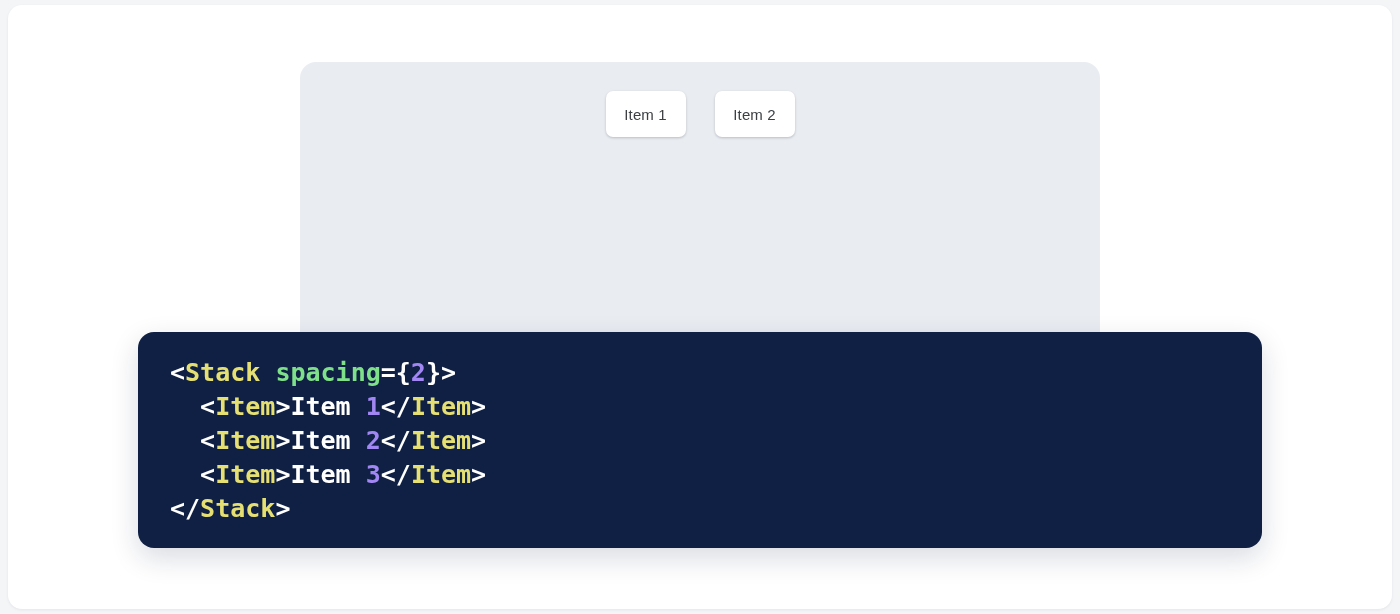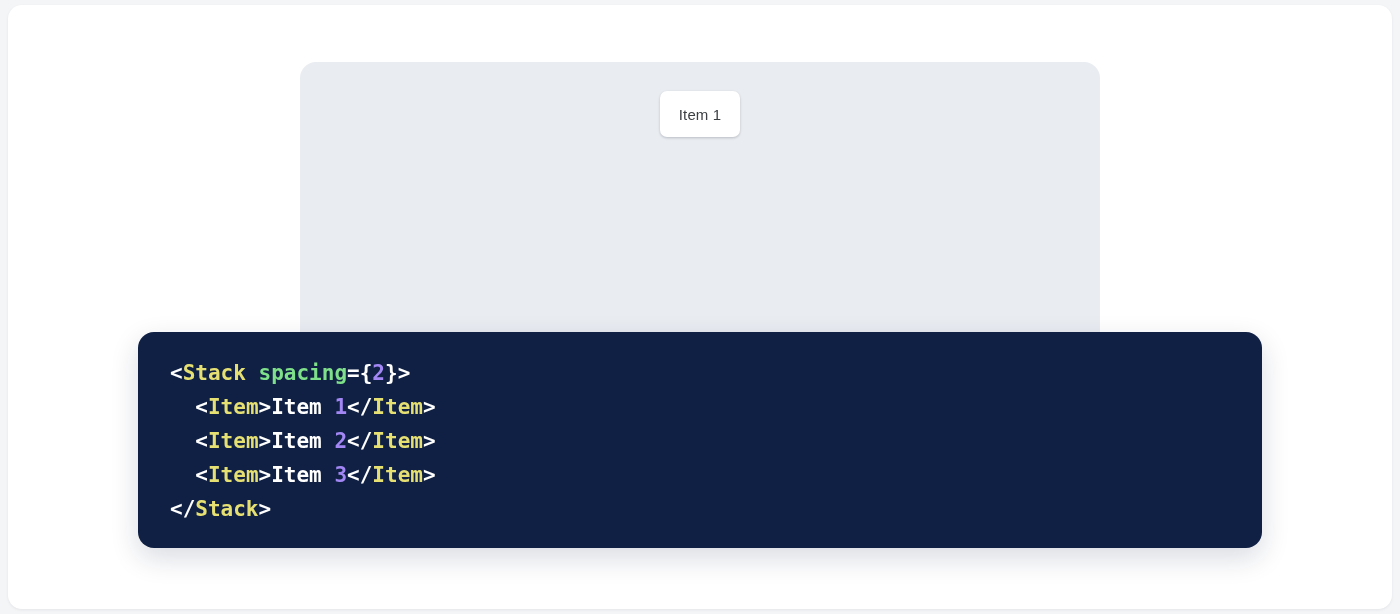--- a/index.html
+++ b/index.html
@@ -87,21 +87,21 @@
     border-radius: 16px;
     box-sizing: border-box;
     padding: 24px 0 0 32px;
     box-shadow: 0 10px 28px rgba(15, 32, 68, 0.16);
     overflow: hidden;
   }
 
   #code-pre {
     margin: 0;
     font-family: "DejaVu Sans Mono", "Liberation Mono", monospace;
-    font-size: 21px;
+    font-size: 25px;
     line-height: 34px;
     white-space: pre;
     color: #ffffff;
     font-weight: 700;
   }
 
   .tok-punct { color: #ffffff; }
   .tok-tag   { color: #e6e073; }
   .tok-attr  { color: #7fe08a; }
   .tok-num   { color: #a287f4; }
@@ -113,20 +113,23 @@
 <div id="canvas">
 
   <div id="outer-card">
 
     <div id="preview-panel">
       <div class="stack" id="stack-container" style="gap: 29px;">
 
       <div class="stack-item">
             <span>Item 1</span>
           </div>
+          <div class="stack-item">
+            <span>Item 2</span>
+          </div>
         </div>
     </div>
 
     <div id="code-block">
       <pre id="code-pre"><span class="tok-punct">&lt;</span><span class="tok-tag">Stack</span><span class="tok-punct"> </span><span class="tok-attr">spacing</span><span class="tok-punct">={</span><span class="tok-num">2</span><span class="tok-punct">}&gt;</span>
   <span class="tok-punct">&lt;</span><span class="tok-tag">Item</span><span class="tok-punct">&gt;</span><span class="tok-text">Item </span><span class="tok-num">1</span><span class="tok-punct">&lt;/</span><span class="tok-tag">Item</span><span class="tok-punct">&gt;</span>
   <span class="tok-punct">&lt;</span><span class="tok-tag">Item</span><span class="tok-punct">&gt;</span><span class="tok-text">Item </span><span class="tok-num">2</span><span class="tok-punct">&lt;/</span><span class="tok-tag">Item</span><span class="tok-punct">&gt;</span>
   <span class="tok-punct">&lt;</span><span class="tok-tag">Item</span><span class="tok-punct">&gt;</span><span class="tok-text">Item </span><span class="tok-num">3</span><span class="tok-punct">&lt;/</span><span class="tok-tag">Item</span><span class="tok-punct">&gt;</span>
 <span class="tok-punct">&lt;/</span><span class="tok-tag">Stack</span><span class="tok-punct">&gt;</span></pre>
     </div>

